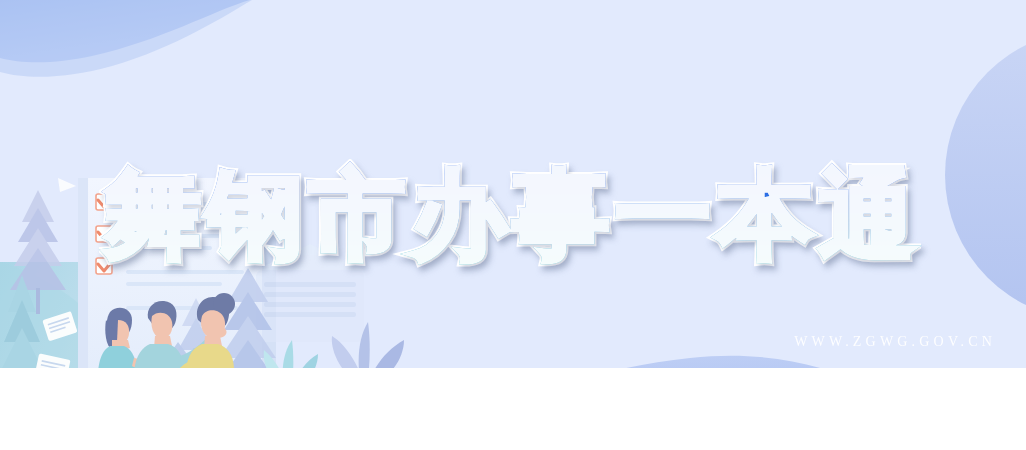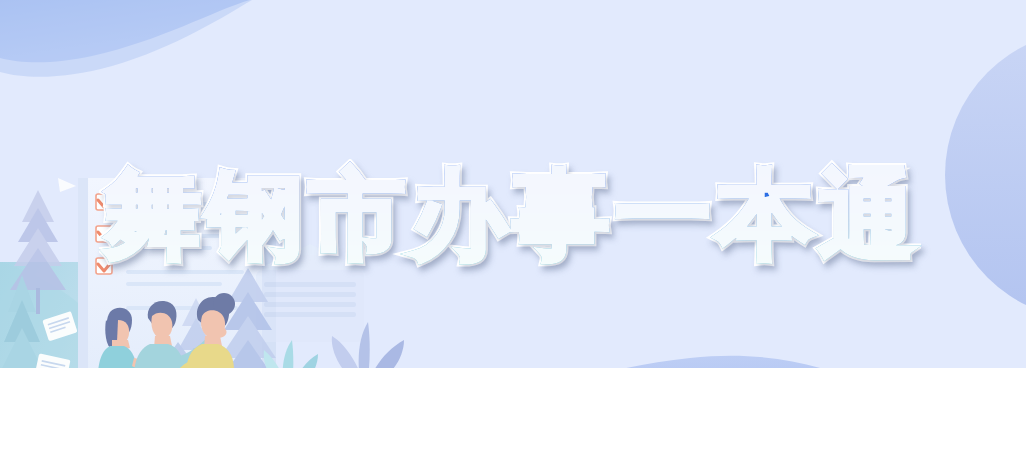--- a/index.html
+++ b/index.html
@@ -280,14 +280,15 @@
       <path d="M198,288 L206,288 L204,326 L196,326 Z" fill="#f1c4b0"></path>
       <path d="M216,288 L224,288 L224,326 L215,326 Z" fill="#f1c4b0"></path>
       <rect x="192" y="322" width="18" height="8" rx="3" fill="#7b85c4"></rect>
       <rect x="214" y="322" width="18" height="8" rx="3" fill="#7b85c4"></rect>
     </g>
   </svg>
 
   <div id="title-shadowlayer" aria-hidden="true">舞钢市办事一本通</div>
   <div id="title">舞钢市办事一本通</div>
 
+  <div id="watermark">WWW.ZGWG.GOV.CN</div>
 
 </div>
 
 </body></html>

